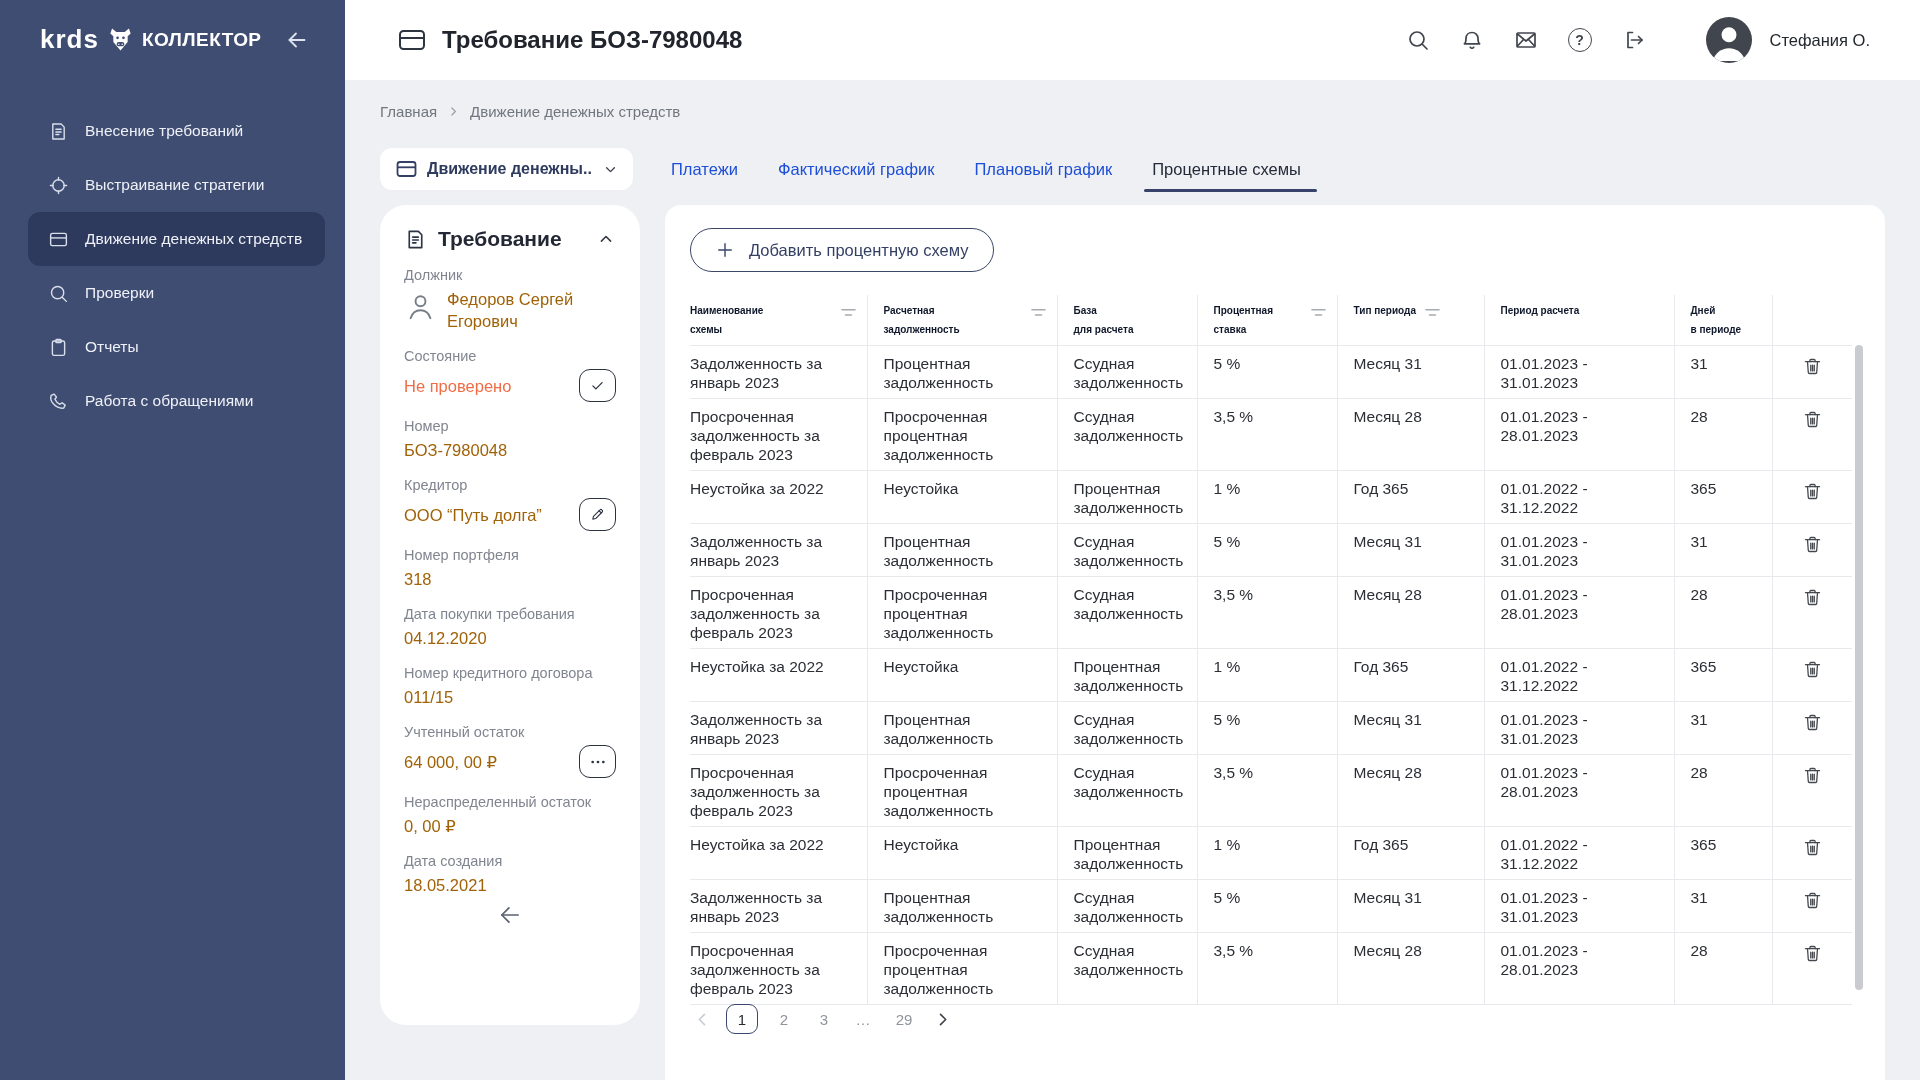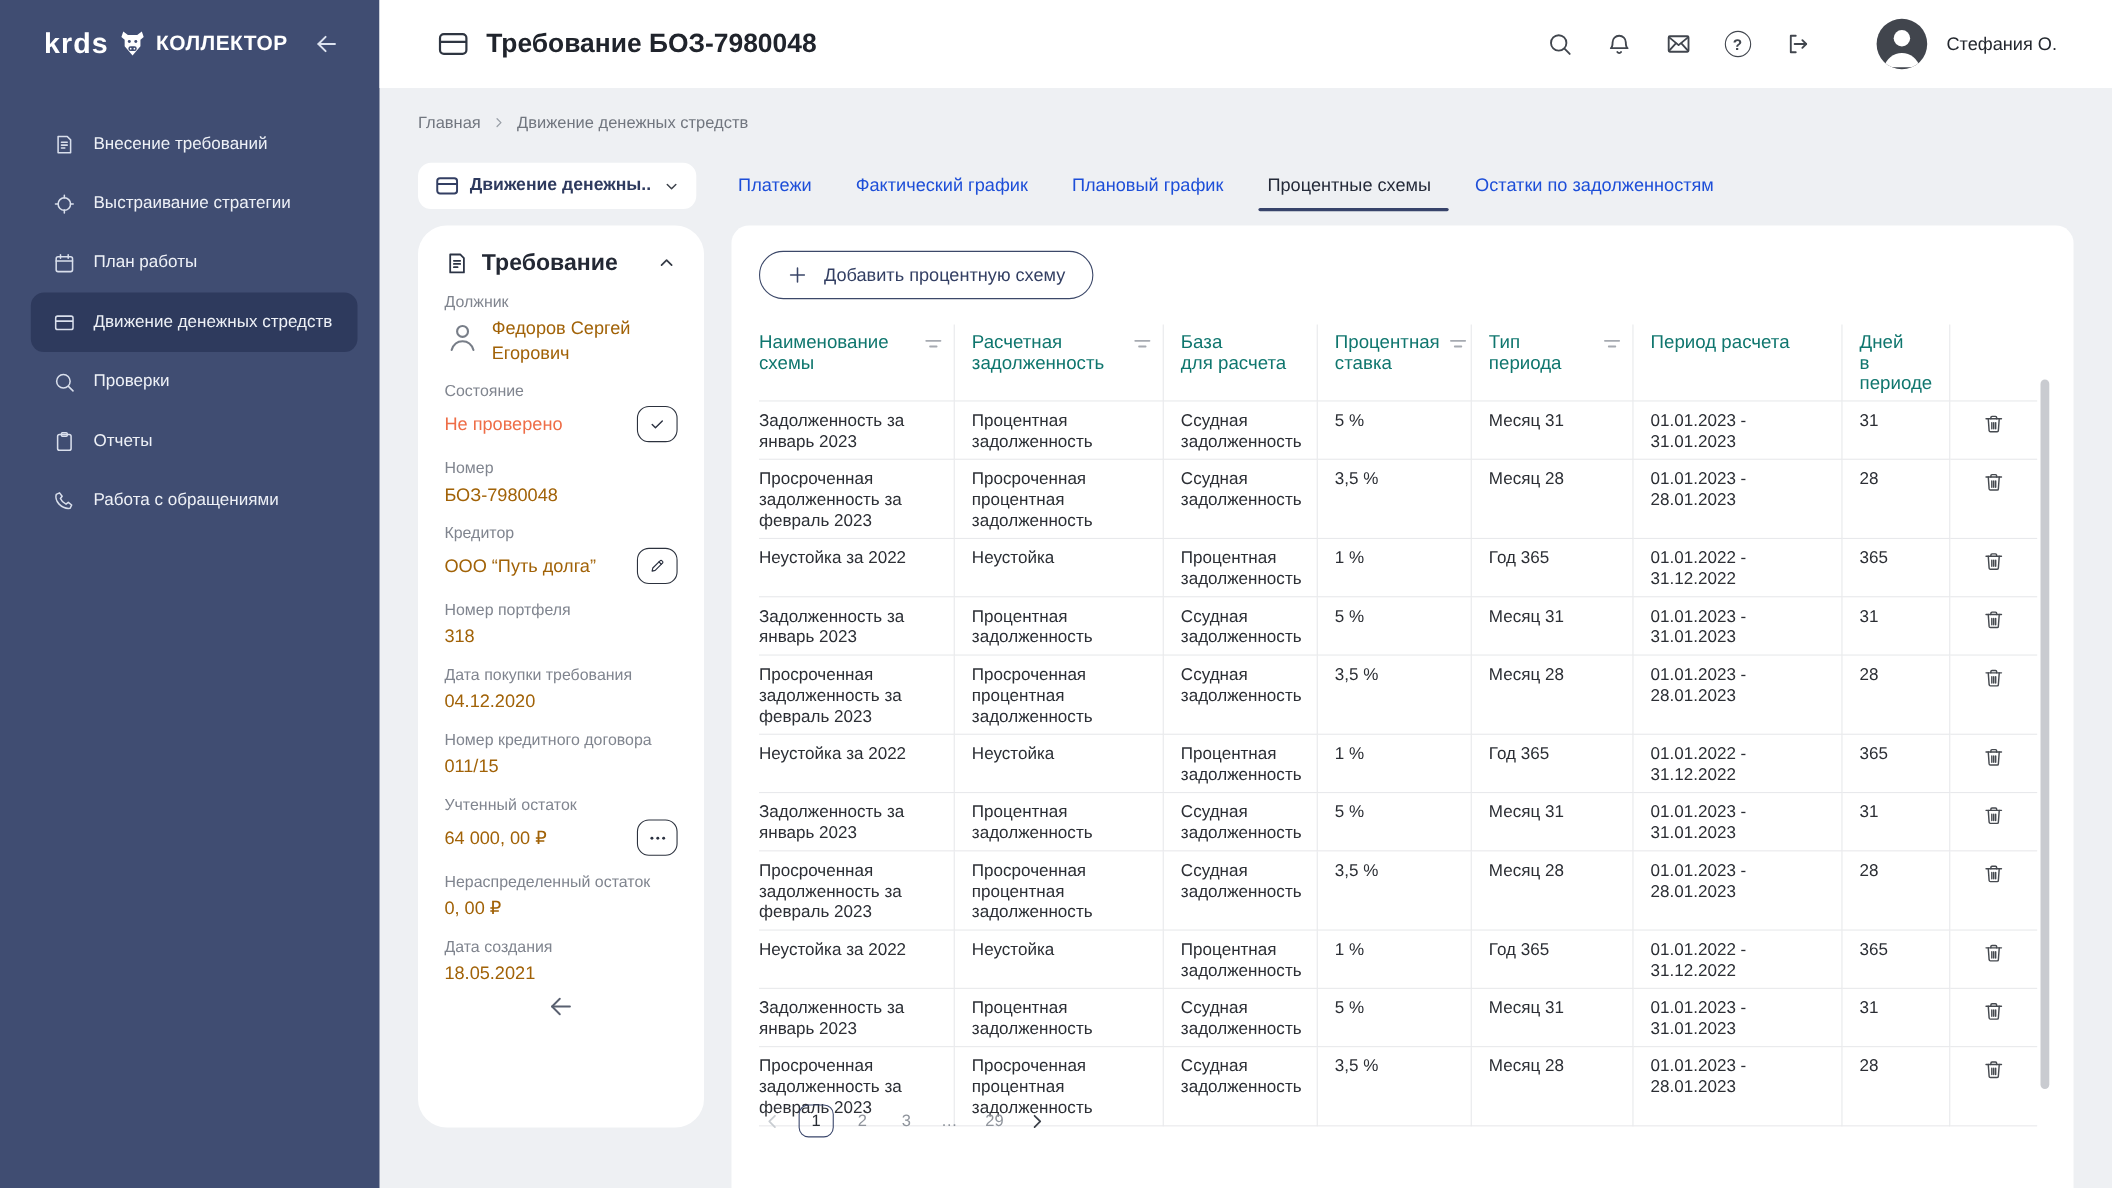--- a/index.html
+++ b/index.html
@@ -62,21 +62,21 @@
   .debtor-row svg { margin-top: 2px; flex: none; }
   .sq-btn { margin-left: auto; width: 37px; height: 33px; border: 1.4px solid #2c323e; border-radius: 11px; background: #fff; display: flex; align-items: center; justify-content: center; }
   .panel-collapse { position: absolute; left: 35px; top: 822px; width: 260px; display: flex; justify-content: center; color: #596070; }
 
   
   .table-card { position: absolute; left: 320px; top: 125px; width: 1220px; height: 972px; background: #fff; border-radius: 16px; padding: 23px 0 0 25px; }
   .add-btn { height: 44px; padding: 0 24px; border: 1.5px solid #3c4869; border-radius: 23px; display: inline-flex; align-items: center; gap: 14px; color: #333f63; font-size: 16.5px; font-weight: 500; background: #fff; }
   .add-btn svg { flex: none; }
 
   table.schemes { margin-top: 23px; width: 1162px; border-collapse: collapse; table-layout: fixed; }
-  .schemes th { text-align: left; vertical-align: top; font-weight: 400; font-size: 17px; color: #0f766e; line-height: 19px; padding: 6px 10px 6px 16px; height: 50px; border-bottom: 1px solid #e8e9ec; }
+  .schemes th { text-align: left; vertical-align: top; font-weight: 700; font-size: 10px; color: #0f172a; line-height: 19px; padding: 6px 10px 6px 16px; height: 50px; border-bottom: 1px solid #e8e9ec; }
   .schemes th:not(:last-child) { border-right: 1px solid #e8e9ec; }
   .schemes td { vertical-align: top; font-size: 15.5px; color: #2b2e34; line-height: 19px; padding: 8px 14px 6px 16px; border-bottom: 1px solid #e8e9ec; }
   .schemes td:not(:last-child) { border-right: 1px solid #e8e9ec; }
   .schemes th:first-child, .schemes td:first-child { padding-left: 0; }
   .th-inner { display: flex; align-items: flex-start; gap: 8px; }
   .th-inner.spread { justify-content: space-between; }
   .th-label { white-space: pre-line; }
   .filter-icon { display: flex; margin-top: 4px; cursor: pointer; flex: none; }
   .del-cell { text-align: center; padding: 8px 0 6px !important; }
   .trash-btn { display: inline-flex; padding: 2px; }
@@ -128,30 +128,20 @@
         </div>
         <div class="menu-item">
           <span class="mi-icon">
             <svg viewBox="0 0 24 24" width="21" height="21" fill="none" stroke="currentColor" stroke-width="1.6" stroke-linecap="round">
               <circle cx="12" cy="12" r="6.5"></circle>
               <path d="M12 2.8v3M12 18.2v3M2.8 12h3M18.2 12h3"></path>
             </svg>
           </span>
           <span class="mi-label">Выстраивание стратегии</span>
         </div>
-        <div class="menu-item">
-          <span class="mi-icon">
-            <svg viewBox="0 0 24 24" width="21" height="21" fill="none" stroke="currentColor" stroke-width="1.6" stroke-linecap="round">
-              <rect x="3.5" y="5" width="17" height="15.5" rx="2"></rect>
-              <path d="M3.5 9.5h17"></path>
-              <path d="M8 3v3.5M16 3v3.5"></path>
-            </svg>
-          </span>
-          <span class="mi-label">План работы</span>
-        </div>
         <div class="menu-item active">
           <span class="mi-icon">
             <svg viewBox="0 0 24 24" width="21" height="21" fill="none" stroke="currentColor" stroke-width="1.6">
               <rect x="3" y="5" width="18" height="14" rx="2"></rect>
               <path d="M3 10.2h18"></path>
             </svg>
           </span>
           <span class="mi-label">Движение денежных стредств</span>
         </div>
         <div class="menu-item">
@@ -256,21 +246,20 @@
           <svg viewBox="0 0 24 24" width="17" height="17" fill="none" stroke="currentColor" stroke-width="1.9" stroke-linecap="round" stroke-linejoin="round">
               <path d="M6.5 9.5L12 15l5.5-5.5"></path>
             </svg>
         </span>
       </button>
       <nav class="tabs" id="tabs">
           <button class="tab">Платежи</button>
           <button class="tab">Фактический график</button>
           <button class="tab">Плановый график</button>
           <button class="tab active">Процентные схемы</button>
-          <button class="tab">Остатки по задолженностям</button>
         </nav>
     </div>
 
     <section class="claim-card">
       <div class="claim-head">
         <span style="display:flex">
           <svg viewBox="0 0 24 24" width="23" height="23" fill="none" stroke="#2b3344" stroke-width="1.7" stroke-linecap="round" stroke-linejoin="round">
               <path d="M5.5 3.5h9.5l3.5 3.5v13.5H5.5z"></path>
               <path d="M9 9.5h6M9 12.5h6M9 15.5h3.5"></path>
             </svg>

